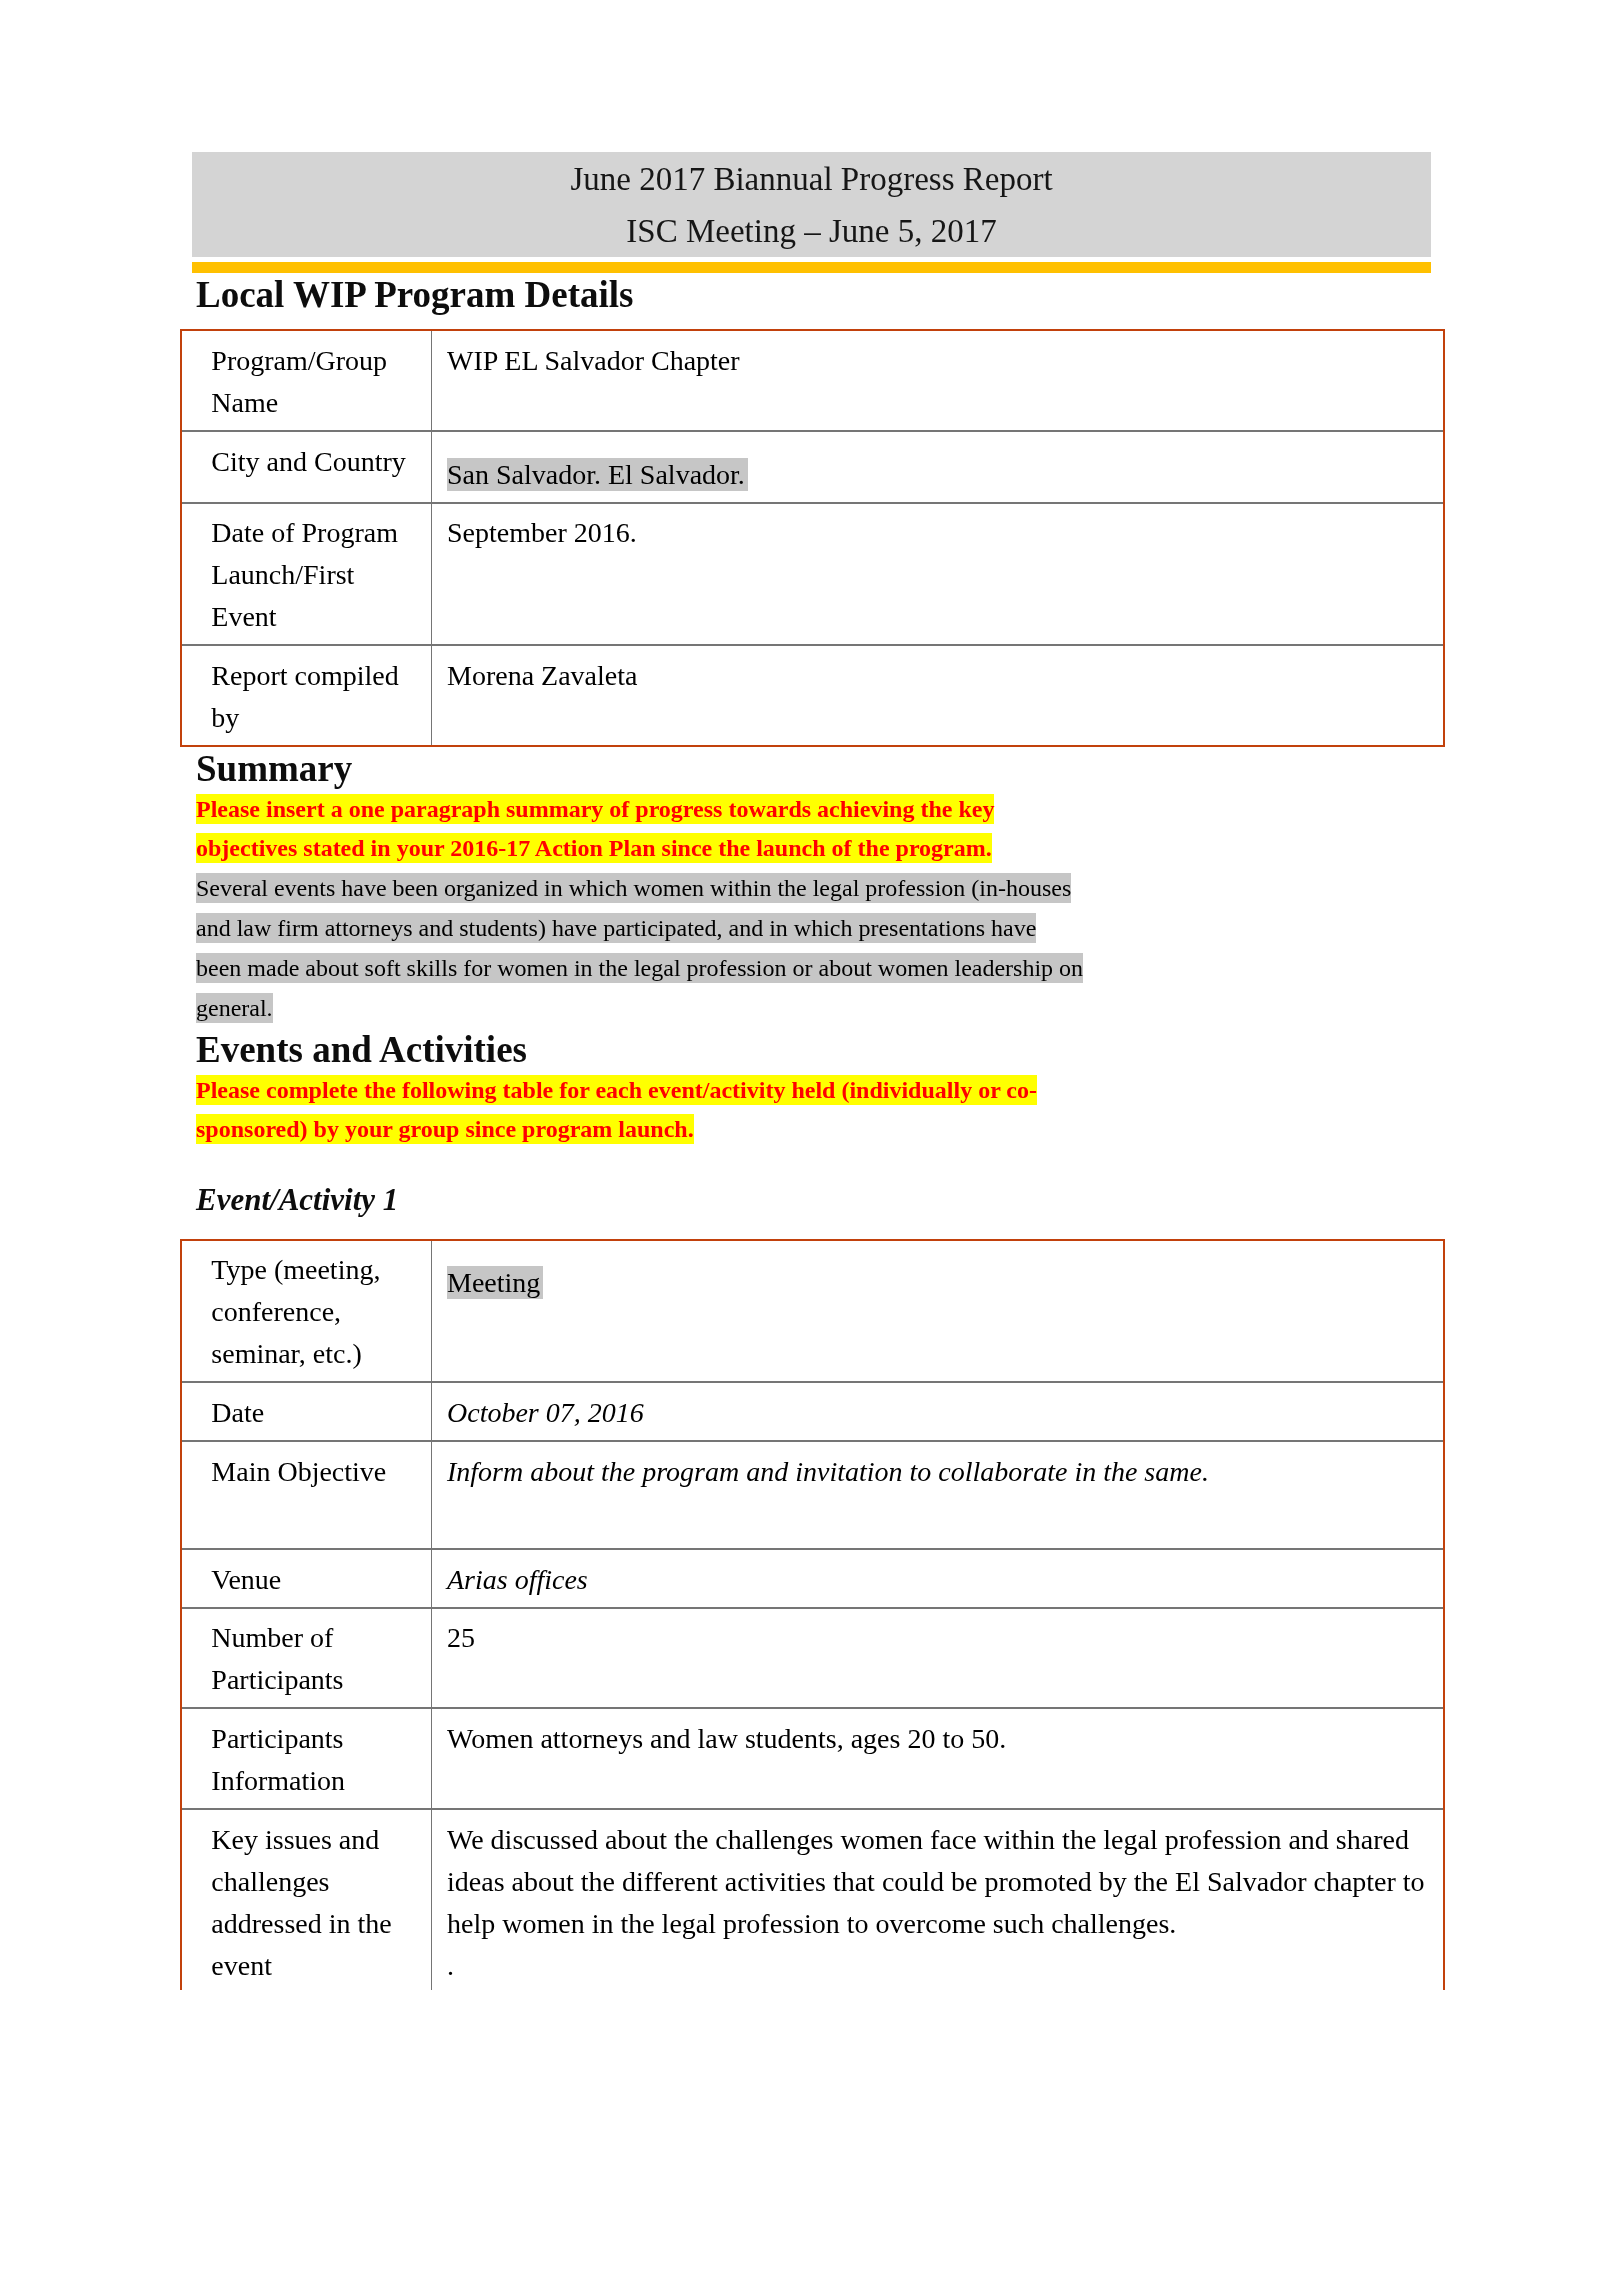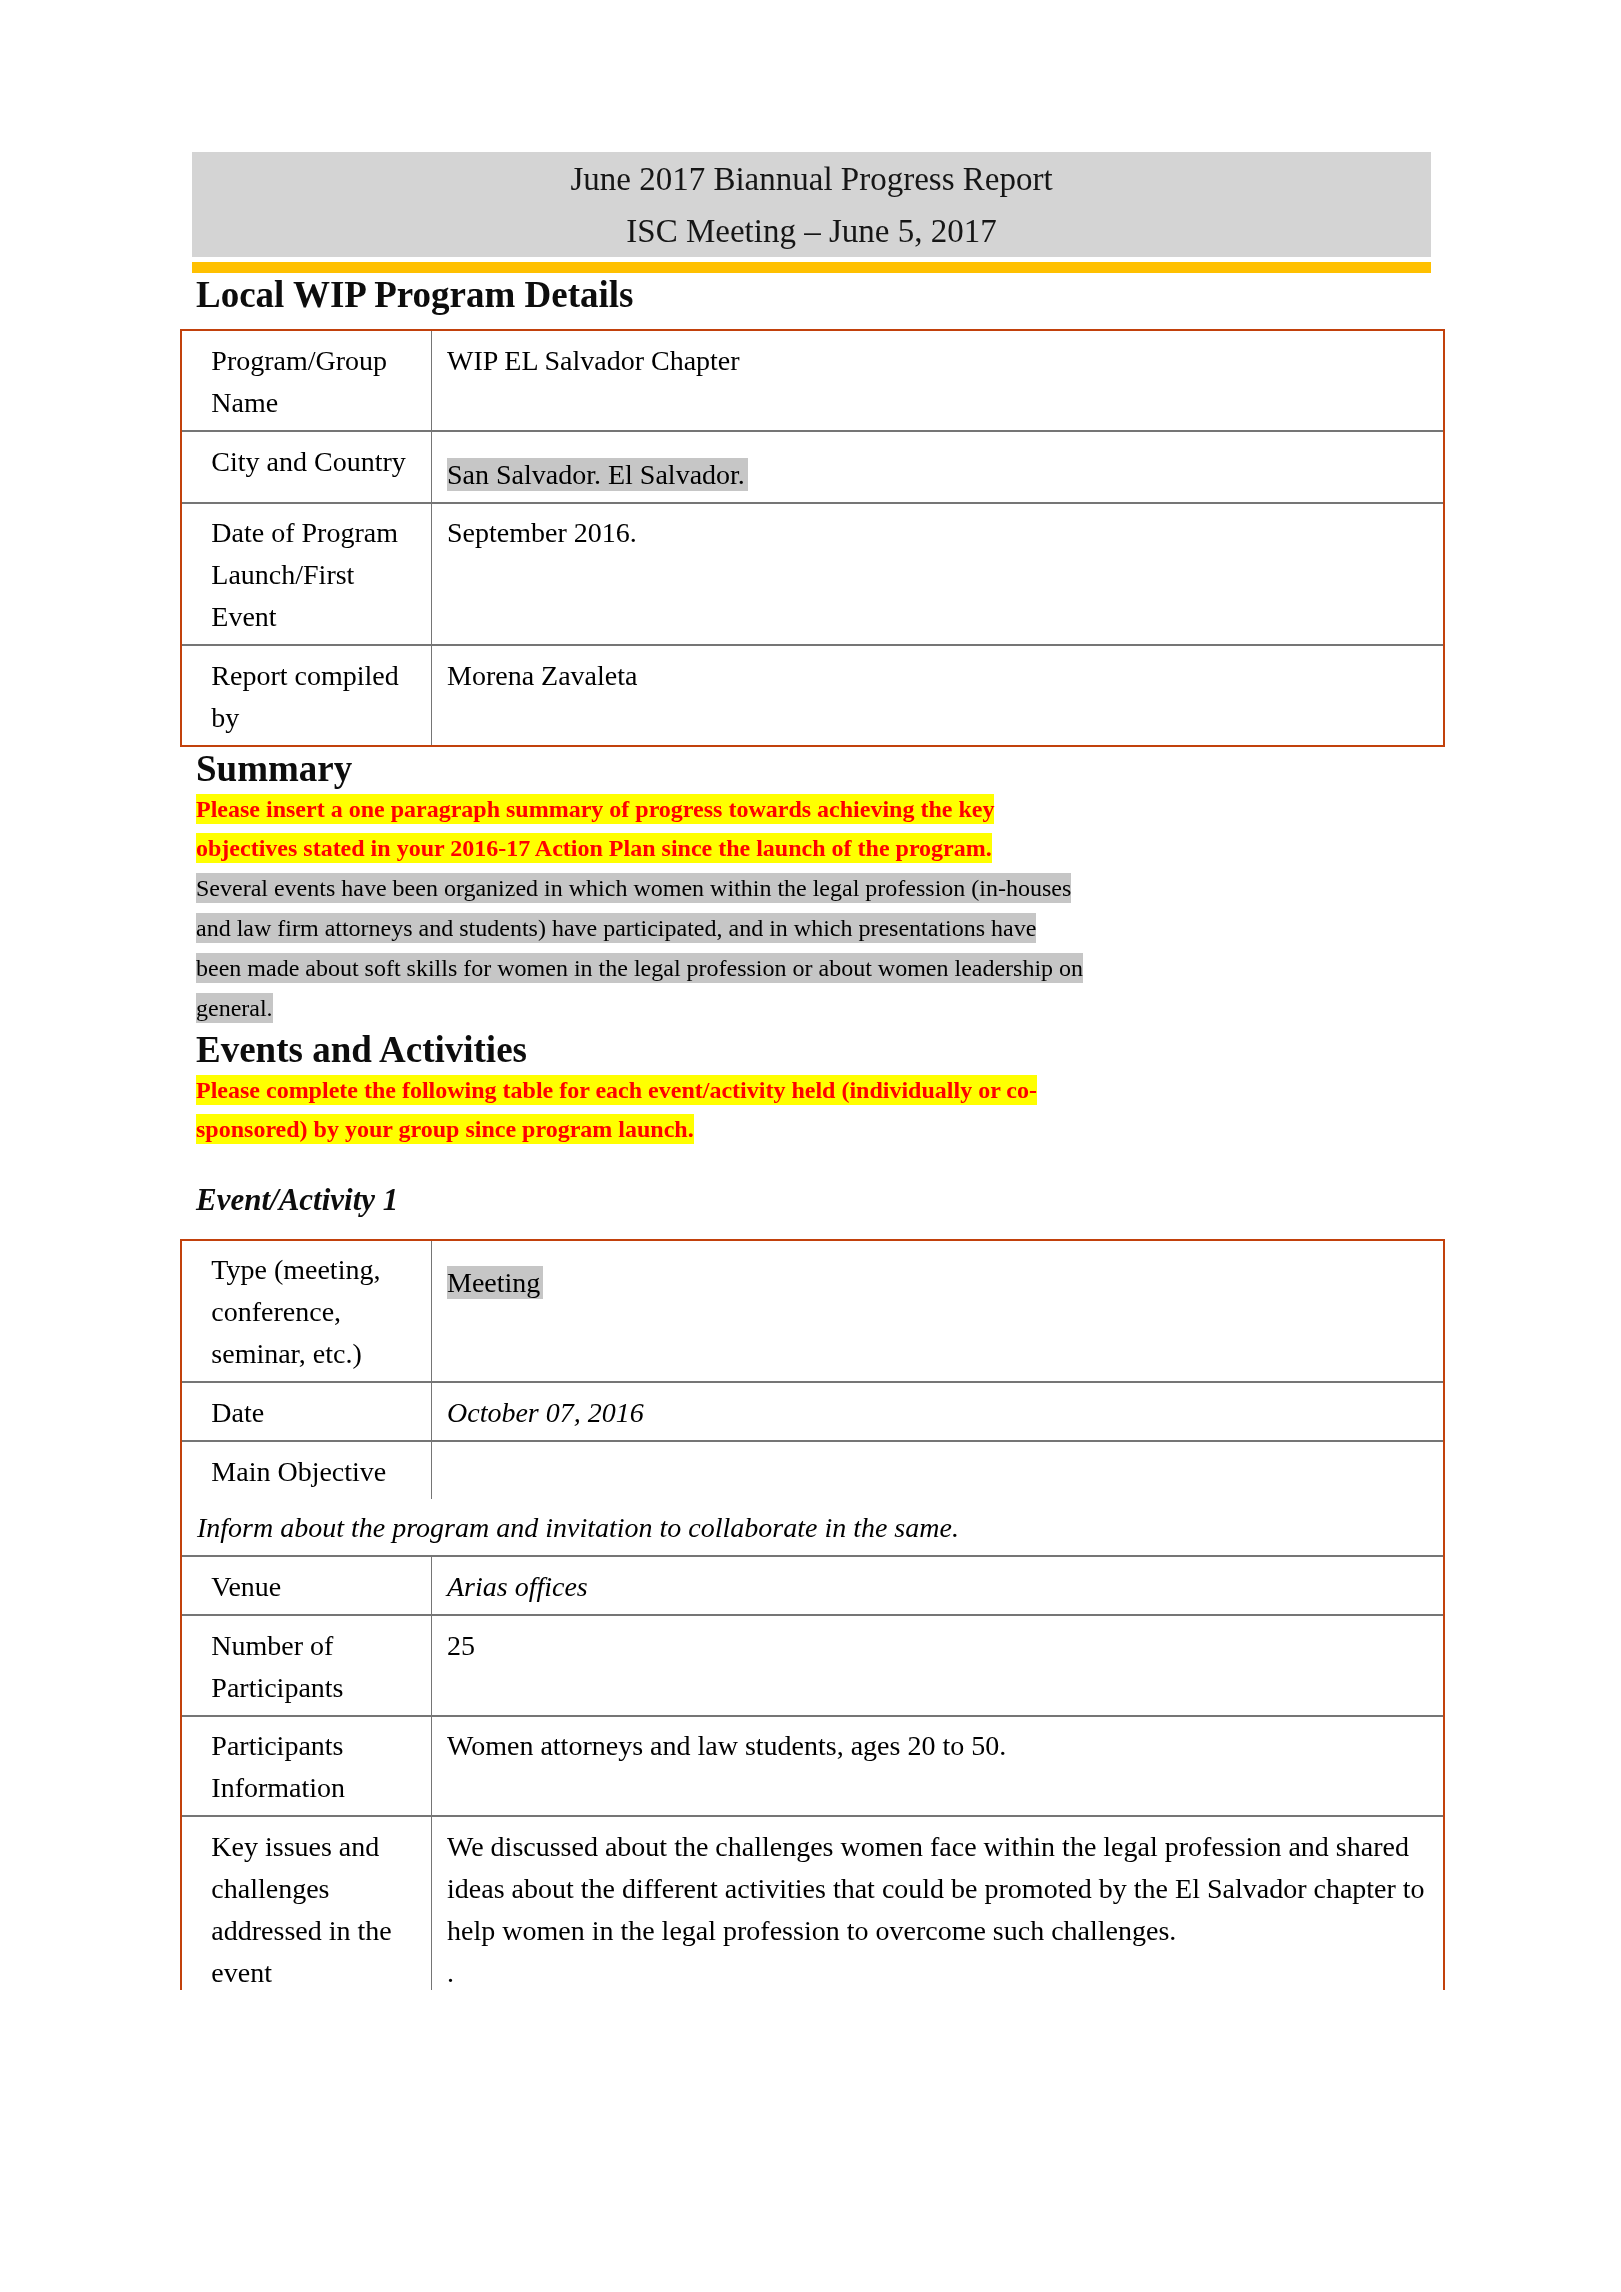--- a/index.html
+++ b/index.html
@@ -128,21 +128,21 @@
   .t2 { margin-top: 19.6px; }
 
   
   .d-r0 { min-height: 94px; }
   .d-r1 { min-height: 59px; }
   .d-r2 { min-height: 89px; }
   .d-r3 { min-height: 57px; }
   
   .e-r0 { min-height: 133px; }
   .e-r1 { min-height: 54px; }
-  .e-r2 { min-height: 108px; flex-direction: column; }
+  .e-r2 { min-height: 108px; }
   .e-r3 { min-height: 55px; }
   .e-r4 { min-height: 91px; }
   .e-r5 { min-height: 84px; }
   .e-r6 { min-height: 176px; }
 </style>
 </head>
 <body>
 
 <div class="page">
 

